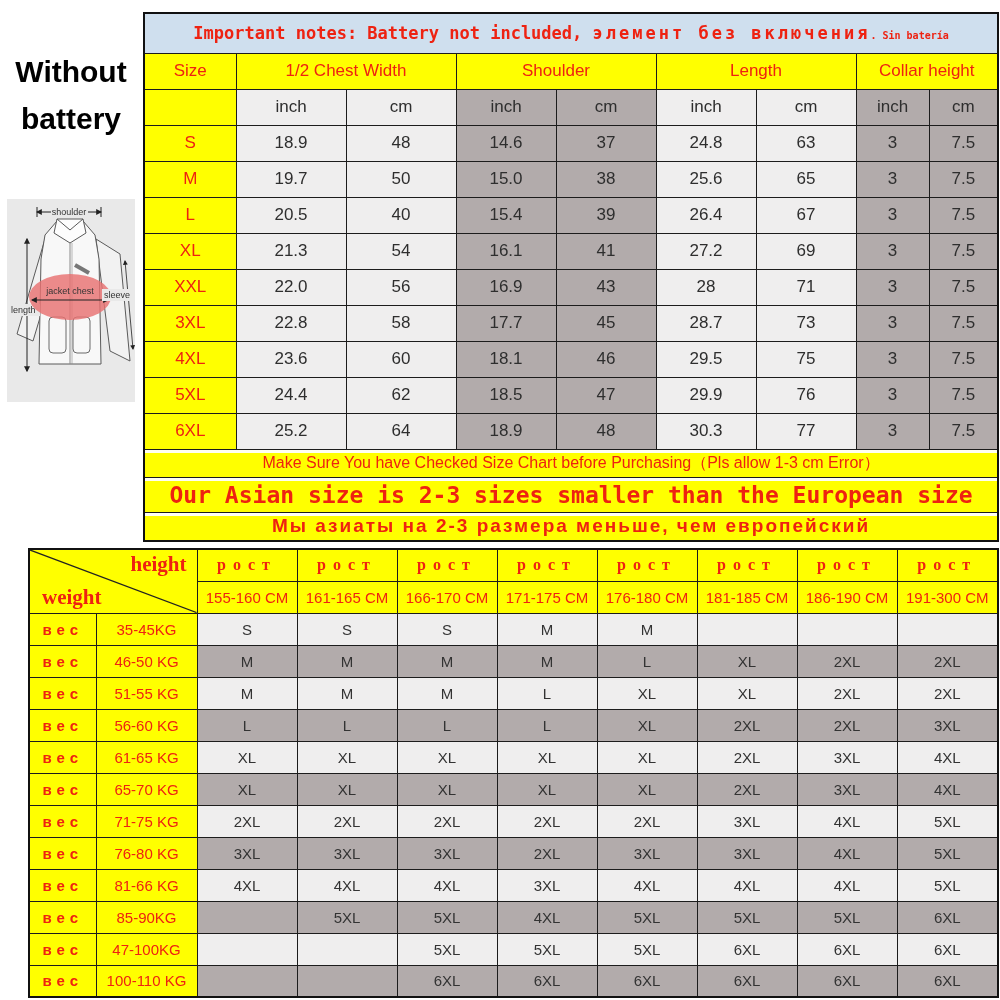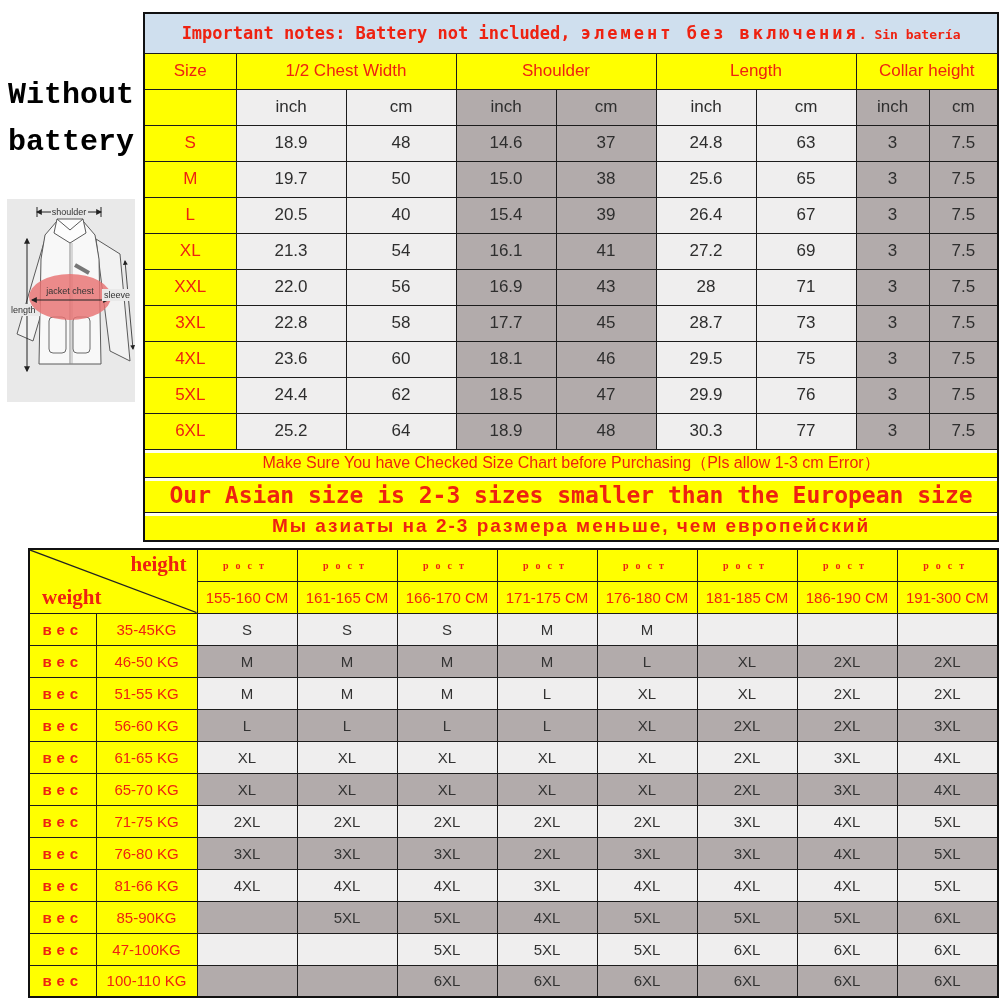--- a/index.html
+++ b/index.html
@@ -5,57 +5,57 @@
   :root{
     --yellow:#ffff00; --red:#ee2211; --banner:#cfdfee;
     --light:#efeeee; --gray:#b2abab; --line:#1c1c1c; --ink:#2e2e2e;
     --chest:#e87272;
   }
   html,body{margin:0;padding:0;background:#fff;}
   .canvas{position:relative;width:1000px;height:1000px;background:#fff;overflow:hidden;
           font-family:"Liberation Sans", sans-serif;}
 
   
-  .wb{position:absolute;left:0;top:72px;width:142px;text-align:center;color:#000;
-      font-family:Liberation Mono, monospace;font-weight:bold;font-size:30px;line-height:47px;}
+  .wb{position:absolute;left:0;top:48px;width:142px;text-align:center;color:#000;
+      font-family:Liberation Sans, sans-serif;font-weight:bold;font-size:30px;line-height:47px;}
   .diagram{position:absolute;left:7px;top:199px;width:128px;height:203px;background:#e9e9e9;}
   .diagram svg{display:block;}
   .diagram text{font-family:"Liberation Sans", sans-serif;fill:#333;}
 
   
   table{border-collapse:collapse;table-layout:fixed;position:absolute;}
   td{border:1px solid var(--line);text-align:center;vertical-align:middle;padding:0;
      white-space:nowrap;overflow:hidden;}
 
   
   #size-table{left:143px;top:12px;width:854px;border:2px solid #111;}
   #size-table .banner{background:var(--banner);color:var(--red);
      font-family:"DejaVu Sans Mono", monospace;font-weight:bold;font-size:17px;}
   #size-table .banner .ru{letter-spacing:3px;}
-  #size-table .banner .es{font-size:13px;}
+  #size-table .banner .es{font-size:10px;}
   #size-table .h{background:var(--yellow);color:var(--red);font-size:17px;}
   .light{background:var(--light);}
   .gray{background:var(--gray);}
   .size-cell{background:var(--yellow);color:var(--red);font-size:17px;}
   .unit,.val{color:var(--ink);font-size:17px;}
   .note{background:var(--yellow);color:var(--red);
         box-shadow:inset 0 3px 0 rgba(255,255,255,.95);}
   .note1{font-size:16px;margin-top:24px;}
   .note2{font-family:"DejaVu Sans Mono", monospace;font-weight:bold;font-size:23px;}
   .note3{font-weight:bold;font-size:19px;letter-spacing:2px;}
 
   
   #fit-table{left:28px;top:548px;width:969px;border:2px solid #111;}
   .corner{background:var(--yellow);position:relative;}
   .corner svg{position:absolute;left:0;top:0;width:100%;height:100%;}
   .corner .h-lab{position:absolute;top:2px;right:10px;color:var(--red);
      font-family:"Liberation Serif", serif;font-weight:bold;font-size:21px;}
   .corner .w-lab{position:absolute;bottom:3px;left:12px;color:var(--red);
      font-family:"Liberation Serif", serif;font-weight:bold;font-size:21px;}
-  .rost{background:var(--yellow);color:var(--red);font-weight:bold;font-size:10px;
+  .rost{background:var(--yellow);color:var(--red);font-weight:bold;font-size:16px;
         letter-spacing:7px;font-family:"Liberation Serif", serif;}
   .hrange{background:var(--yellow);color:var(--red);font-size:15px;}
   .ves{background:var(--yellow);color:var(--red);font-weight:bold;font-size:15px;letter-spacing:5px;}
   .wrange{background:var(--yellow);color:var(--red);font-size:15px;}
   .r-light{background:var(--light);}
   .r-gray{background:var(--gray);}
   .fit-val{color:#333;font-size:15px;}
 </style>
 </head>
 <body>

